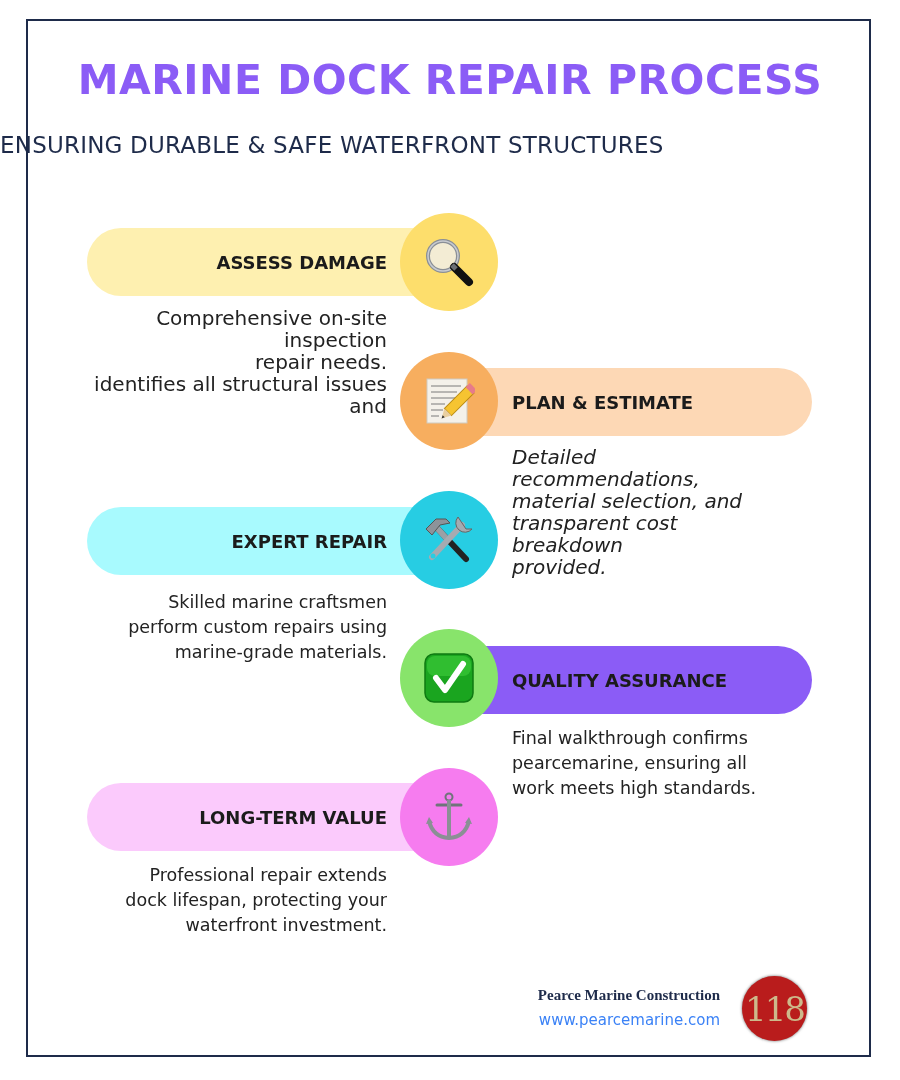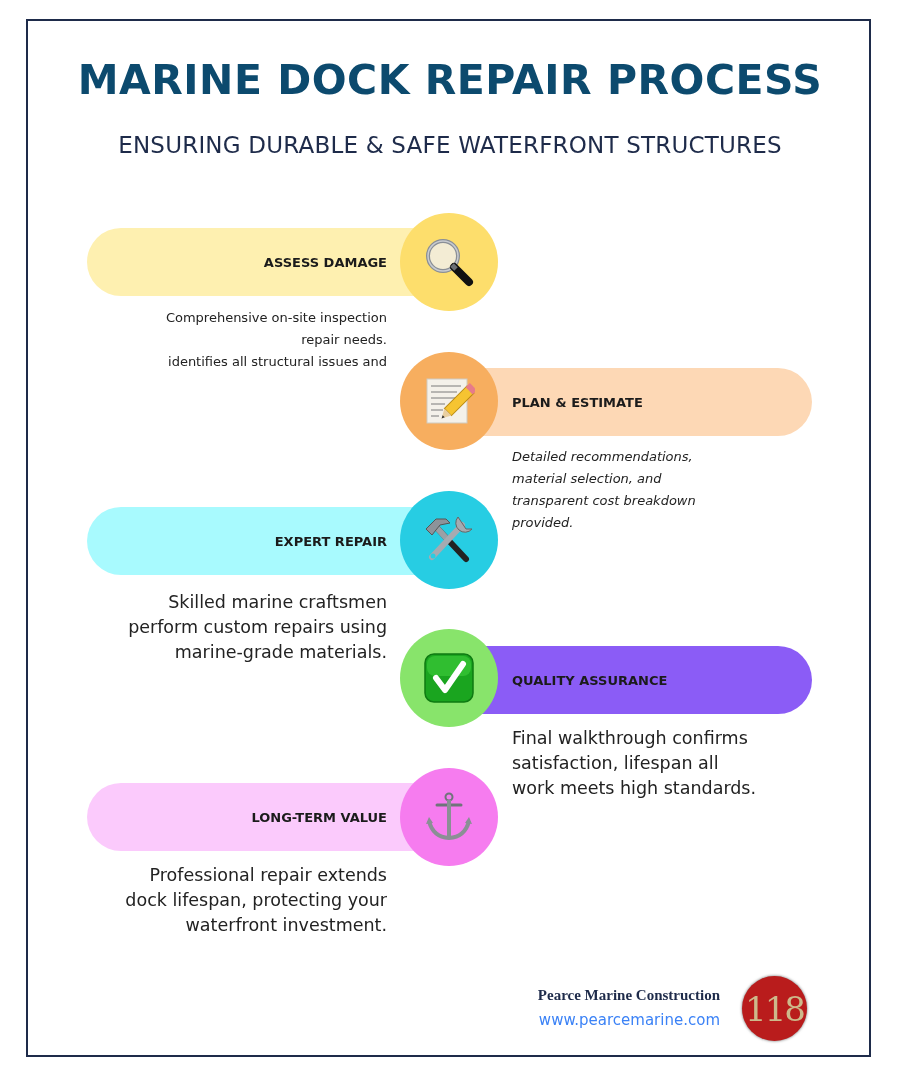--- a/index.html
+++ b/index.html
@@ -1,25 +1,25 @@
 <!DOCTYPE html>
 <html><head>
 <meta charset="utf-8">
 <style>
   html, body { margin:0; padding:0; background:#ffffff; }
   body { width:900px; height:1080px; position:relative; overflow:hidden; font-family:"DejaVu Sans", sans-serif; }
   .frame { position:absolute; left:26px; top:19px; width:845px; height:1038px; border:2px solid #1e2b4a; box-sizing:border-box; }
-  .title { position:absolute; left:0; width:900px; top:56px; text-align:center; font-family:"DejaVu Sans", sans-serif; font-weight:bold; font-size:41px; color:#0c4a6e; letter-spacing:0.5px; }
-  .subtitle { position:absolute; left:0; width:900px; top:132px; text-align:center; font-family:"DejaVu Sans", sans-serif; font-size:23px; color:#1e2b4a; font-weight:normal; letter-spacing:0.2px; }
+  .title { position:absolute; left:0; width:900px; top:56px; text-align:center; font-family:"DejaVu Sans", sans-serif; font-weight:bold; font-size:41px; color:#8b5cf6; letter-spacing:0.5px; }
+  .subtitle { position:absolute; left:0; width:900px; top:132px; font-family:"DejaVu Sans", sans-serif; font-size:23px; color:#1e2b4a; font-weight:normal; letter-spacing:0.2px; }
   .pill { position:absolute; height:68px; box-sizing:border-box; display:flex; align-items:center; }
   .pill.left { left:87px; width:362px; border-radius:34px 0 0 34px; justify-content:flex-end; padding-right:62px; }
   .pill.right { left:449px; width:363px; border-radius:0 34px 34px 0; justify-content:flex-start; padding-left:63px; }
-  .pill-label { font-family:"DejaVu Sans", sans-serif; font-weight:bold; font-size:13px; color:#1b1b1b; white-space:nowrap; }
+  .pill-label { font-family:"DejaVu Sans", sans-serif; font-weight:bold; font-size:18px; color:#1b1b1b; white-space:nowrap; }
   .circle { position:absolute; width:98px; height:98px; border-radius:50%; left:400px; display:flex; align-items:center; justify-content:center; font-size:46px; line-height:1; }
-  .desc { position:absolute; font-family:"DejaVu Sans", sans-serif; font-size:13px; line-height:22px; color:#222; }
+  .desc { position:absolute; font-family:"DejaVu Sans", sans-serif; font-size:20px; line-height:22px; color:#222; }
   .desc.left { right:513px; text-align:right; width:300px; }
   .desc.right { left:512px; text-align:left; width:270px; }
   .desc.big { font-size:17.5px; line-height:25px; }
   .footer-name { position:absolute; right:180px; top:987px; font-family:Liberation Serif, serif; font-weight:bold; font-size:15px; color:#1e2b4a; text-align:right; white-space:nowrap; }
   .footer-url { position:absolute; right:180px; top:1011px; font-family:"DejaVu Sans", sans-serif; font-size:15px; color:#3b82f6; text-align:right; white-space:nowrap; }
   .logo { position:absolute; left:742px; top:976px; width:65px; height:65px; border-radius:50%; background:#b91c1c; display:flex; align-items:center; justify-content:center; color:#cdb98b; font-family:"DejaVu Serif", serif; font-size:34px; letter-spacing:-2px; box-shadow:0 0 3px rgba(0,0,0,0.6); }
   svg { display:block; }
 </style>
 </head>
 <body>
@@ -107,21 +107,21 @@
   <span>
     <svg width="52" height="52" viewBox="0 0 52 52">
       <rect x="2" y="2" width="48" height="48" rx="9" fill="#1aa51f" stroke="#0e7a12" stroke-width="1.5"></rect>
       <rect x="4" y="4" width="44" height="20" rx="8" fill="#3fcf3c" opacity="0.6"></rect>
       <path d="M13 26 L22 38 L40 12" fill="none" stroke="#ffffff" stroke-width="6" stroke-linecap="round" stroke-linejoin="round"></path>
     </svg>
   </span>
 </div>
 <div class="desc right big" style="top:726px;">
   <div>Final walkthrough confirms</div>
-  <div>satisfaction, lifespan all</div>
+  <div>pearcemarine, ensuring all</div>
   <div>work meets high standards.</div>
 </div>
 
 <div class="pill left" style="top:783px;background:#FBCAFC;">
   <span class="pill-label">LONG-TERM VALUE</span>
 </div>
 <div class="circle" style="top:768px;background:#F67CEF;">
   <span>
     <svg width="52" height="52" viewBox="0 0 52 52">
       <circle cx="26" cy="6" r="3.5" fill="none" stroke="#6f747a" stroke-width="2"></circle>

